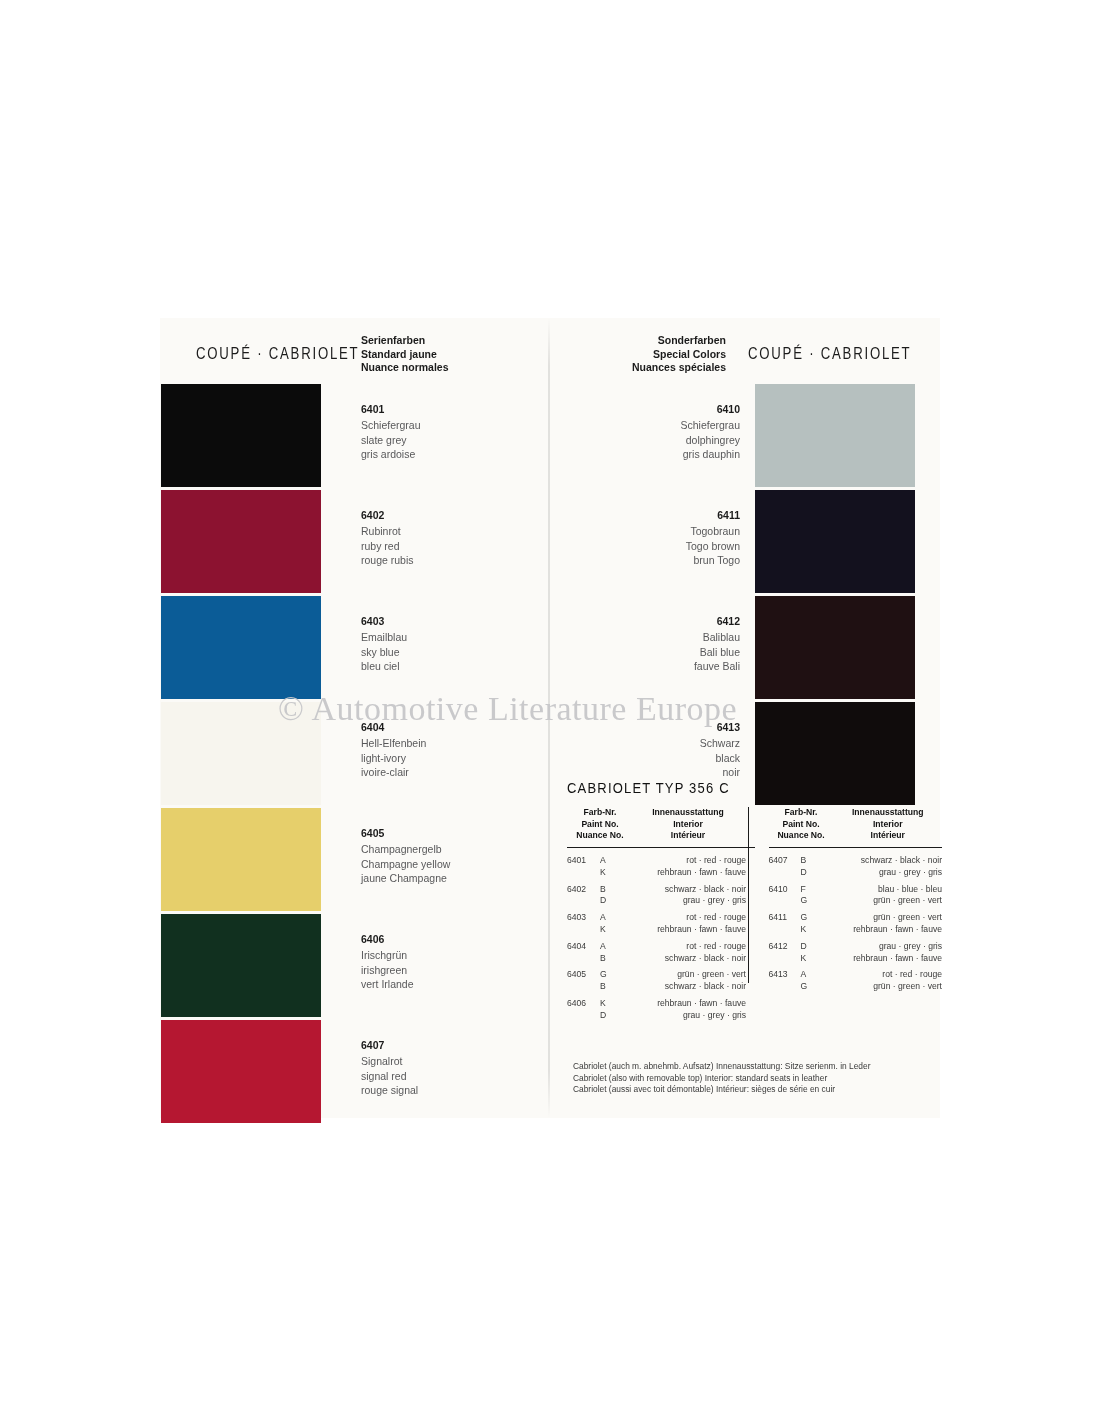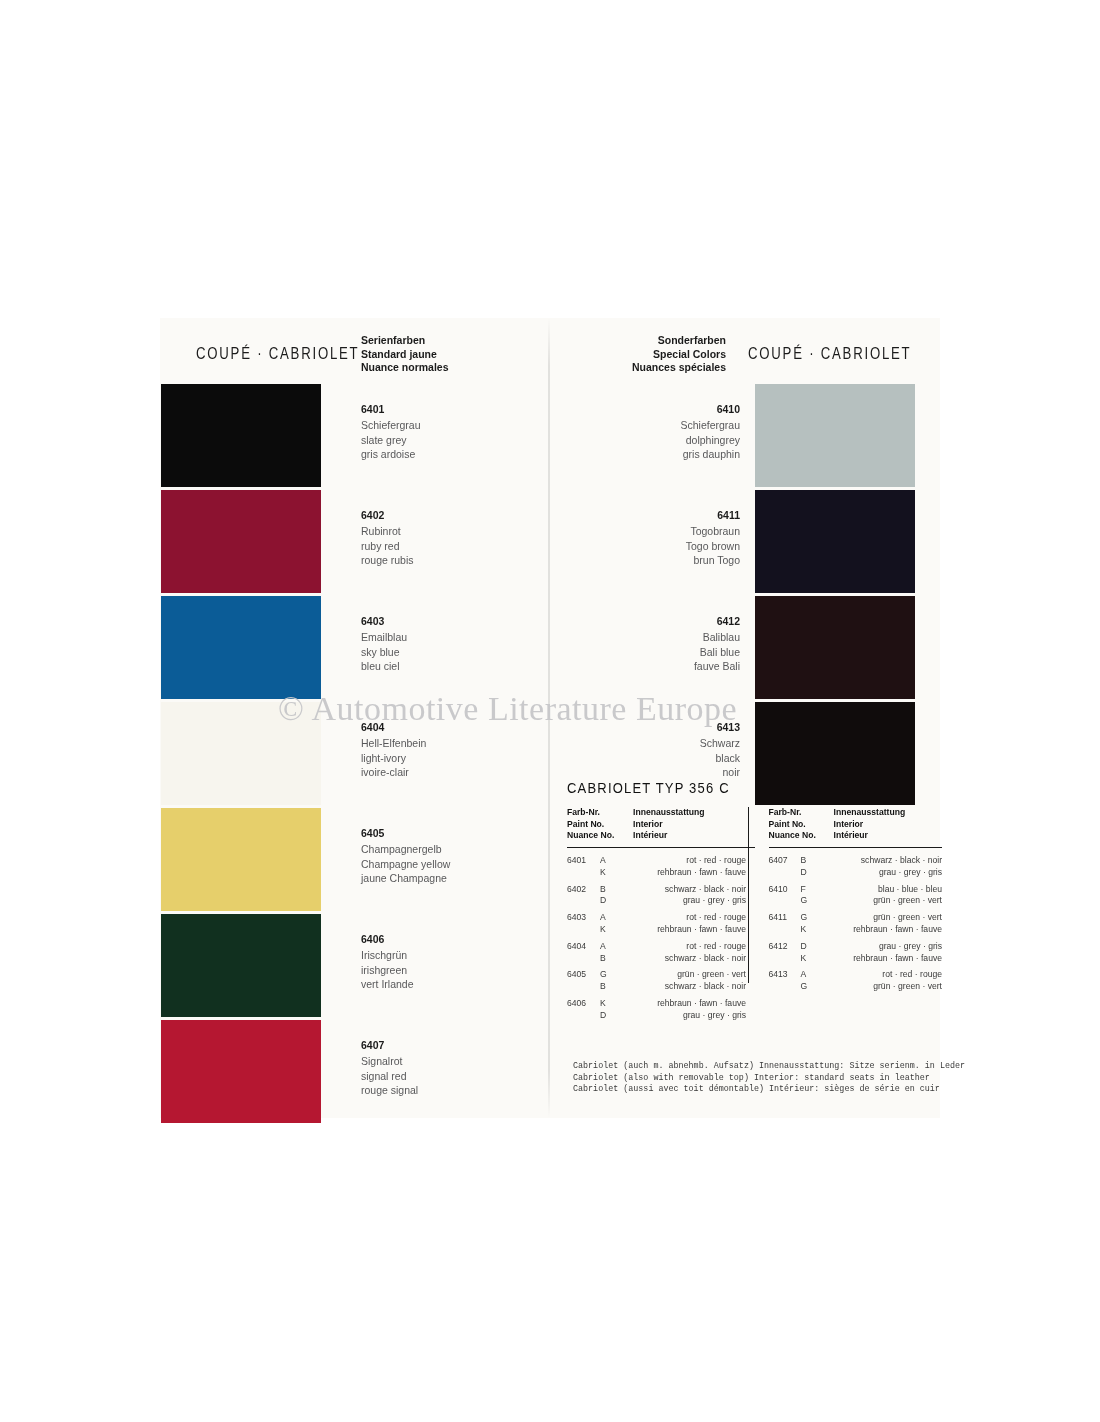--- a/index.html
+++ b/index.html
@@ -148,20 +148,21 @@
     width: 1px;
     height: 176px;
     background: #1b1b1b;
   }
   .thead {
     font-size: 8.6px;
     font-weight: bold;
     color: #111;
     line-height: 11.6px;
     display: flex;
+    text-align: center;
   }
   .thead .c1 { width: 66px; }
   .thead .c2 { width: 110px; }
   .hrule {
     height: 1.3px;
     background: #1b1b1b;
     margin: 5px 0 7px 0;
   }
   .hrule.right-rule { margin-left: 0; }
   .trow {
@@ -177,21 +178,20 @@
   .trow .stack span { display: block; white-space: nowrap; }
 
   #footnote {
     position: absolute;
     left: 573px;
     top: 1061px;
     font-size: 8.4px;
     line-height: 11.6px;
     color: #3a3a3a;
     white-space: nowrap;
-    font-family: Liberation Mono, monospace;
   }
 </style>
 </head>
 <body>
 
 <div id="paper-tint"></div>
 <div id="gutter"></div>
 
 <div class="page-title" id="title-left">COUPÉ · CABRIOLET</div>
 <div class="page-title" id="title-right">COUPÉ · CABRIOLET</div>

